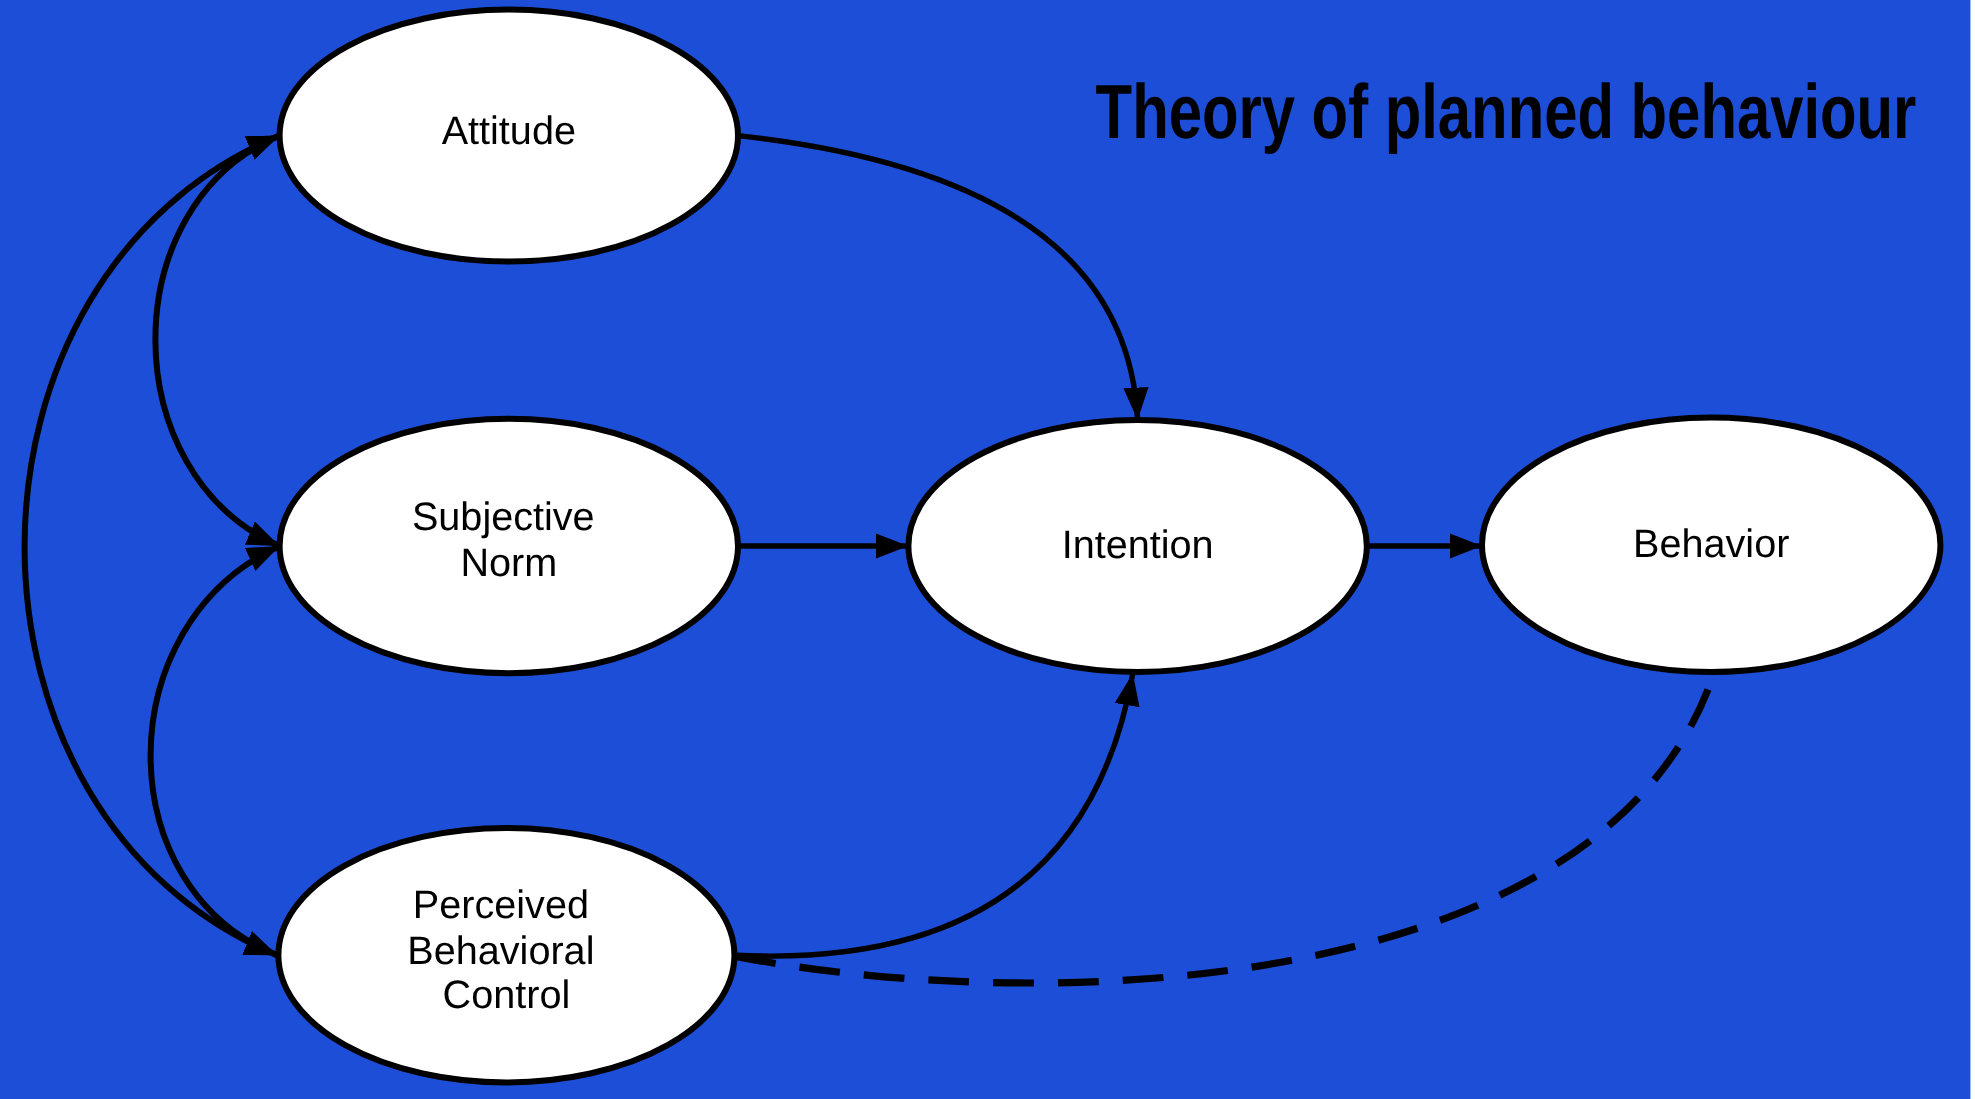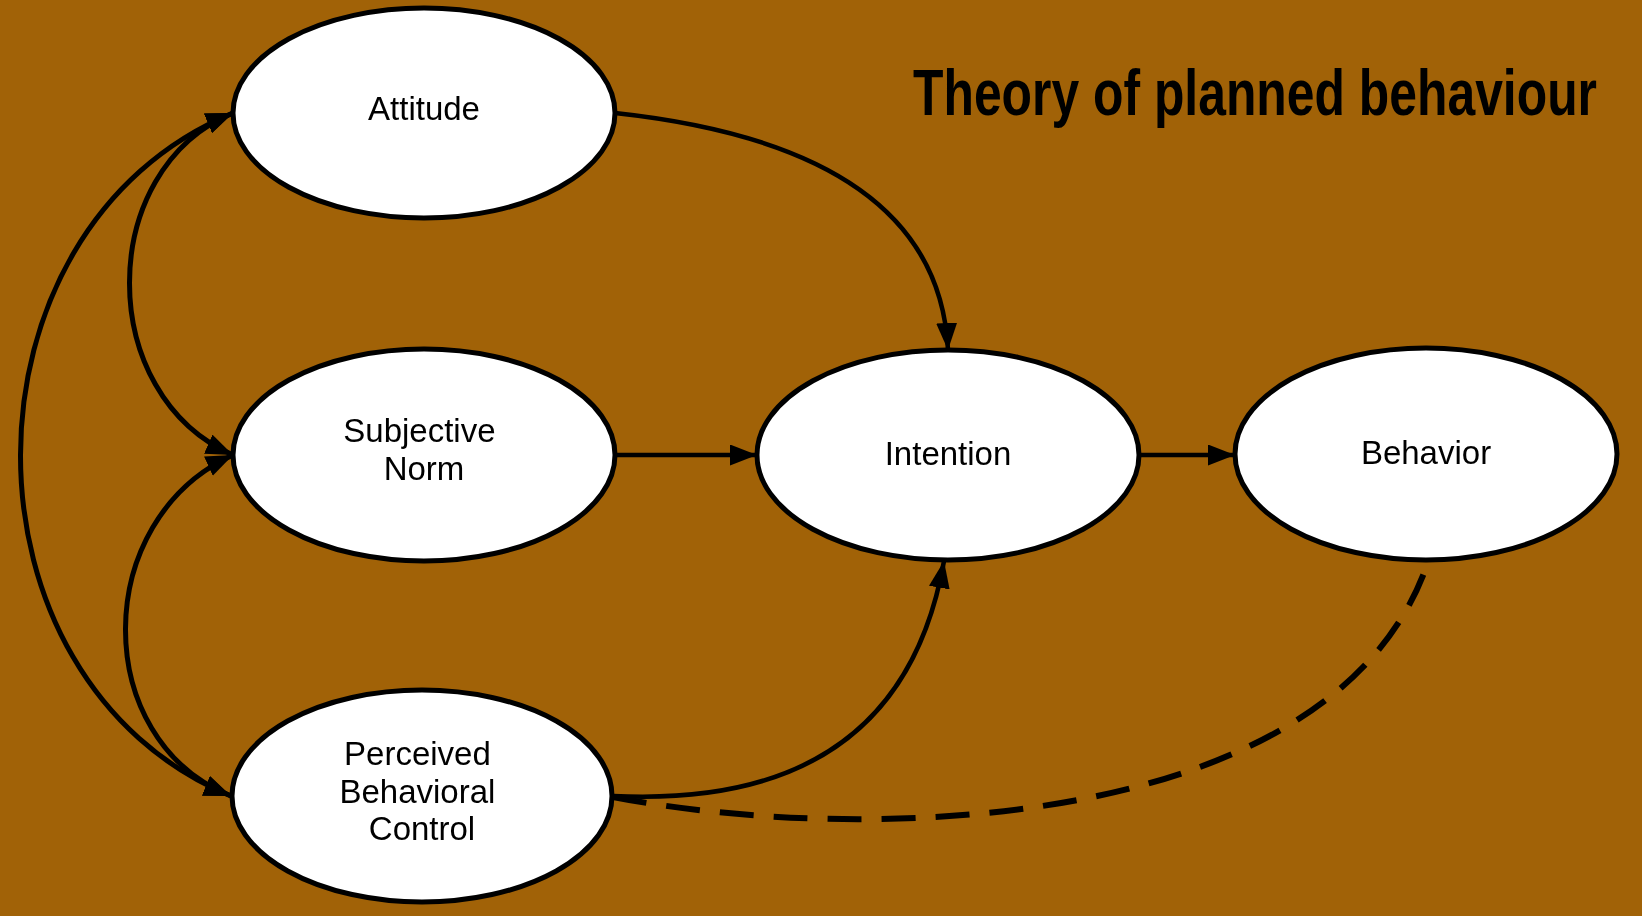--- a/index.html
+++ b/index.html
@@ -4,21 +4,21 @@
 <style>
   html, body {
     margin: 0;
     padding: 0;
     background: #ffffff;
   }
   .canvas-wrap {
     width: 1642px;
     height: 916px;
     position: relative;
-    background: #a16207;
+    background: #1d4ed8;
     overflow: hidden;
   }
   svg {
     display: block;
   }
   .node-ellipse {
     fill: #ffffff;
     stroke: #000000;
     stroke-width: 5;
   }

